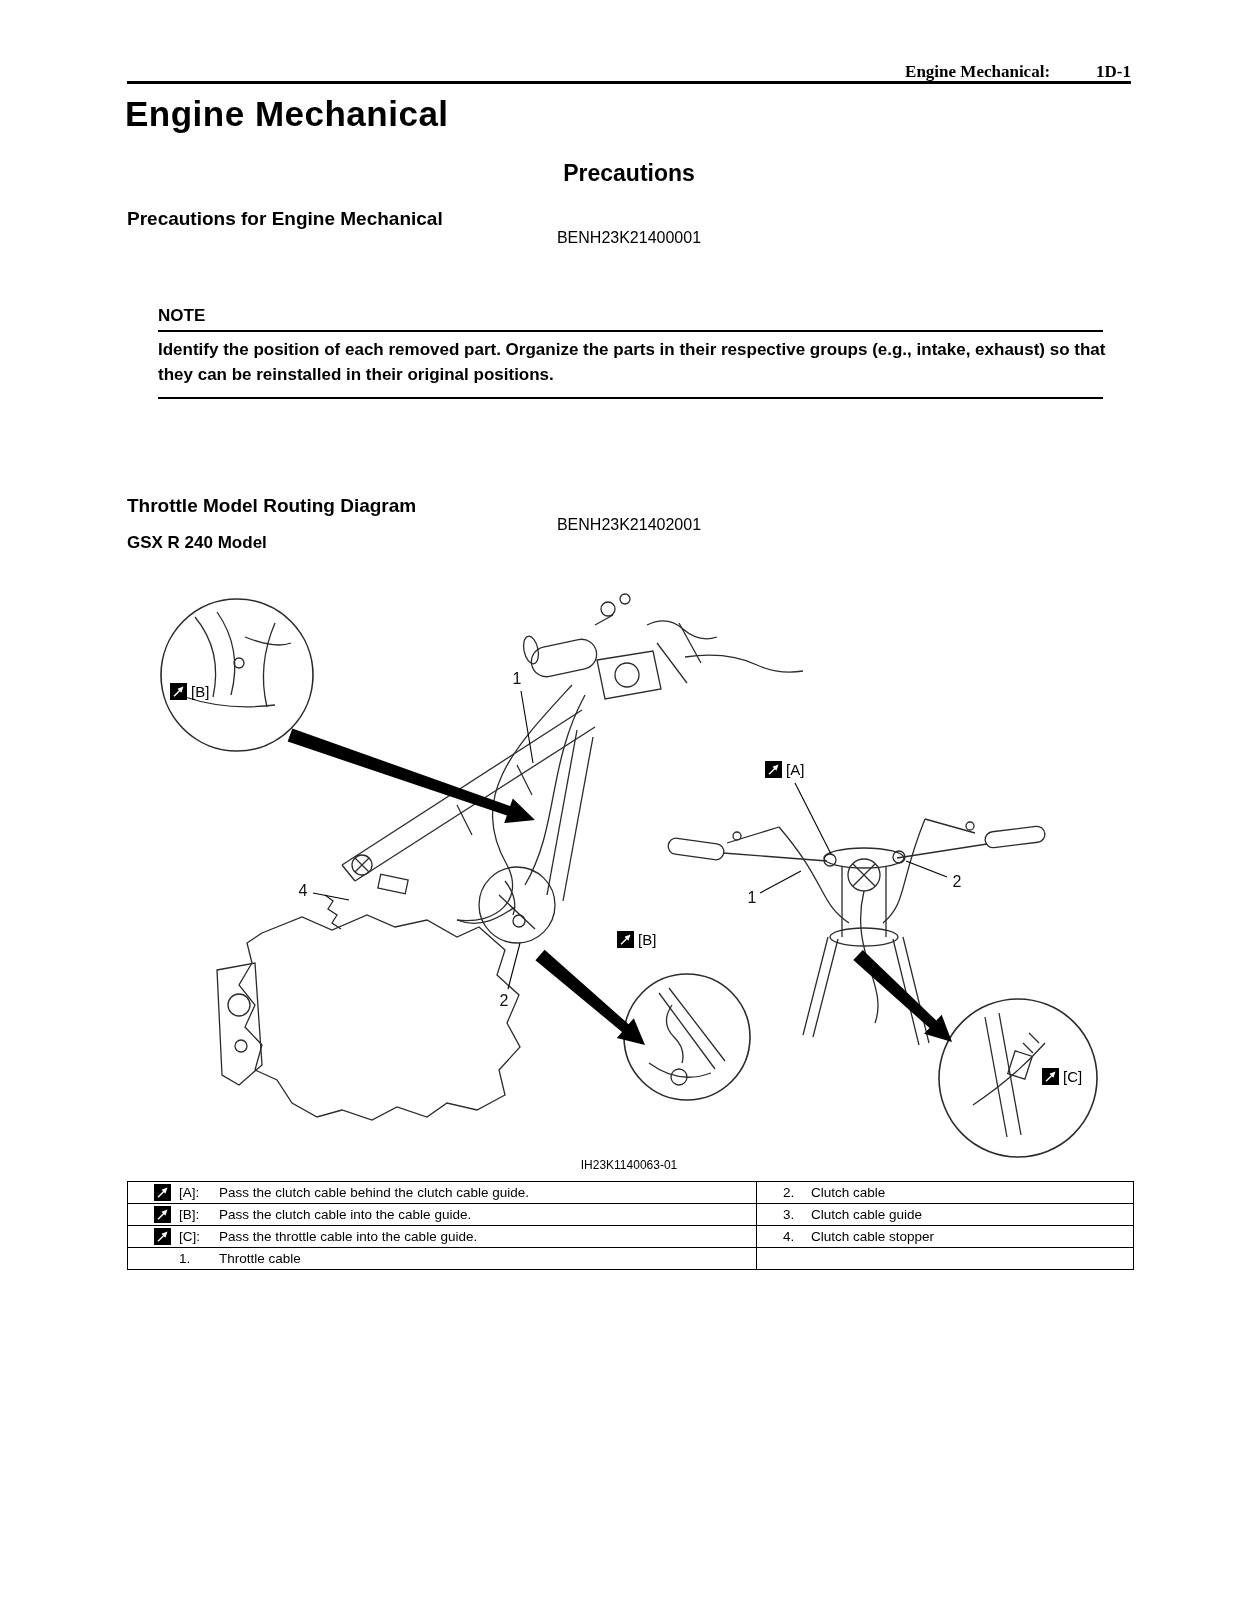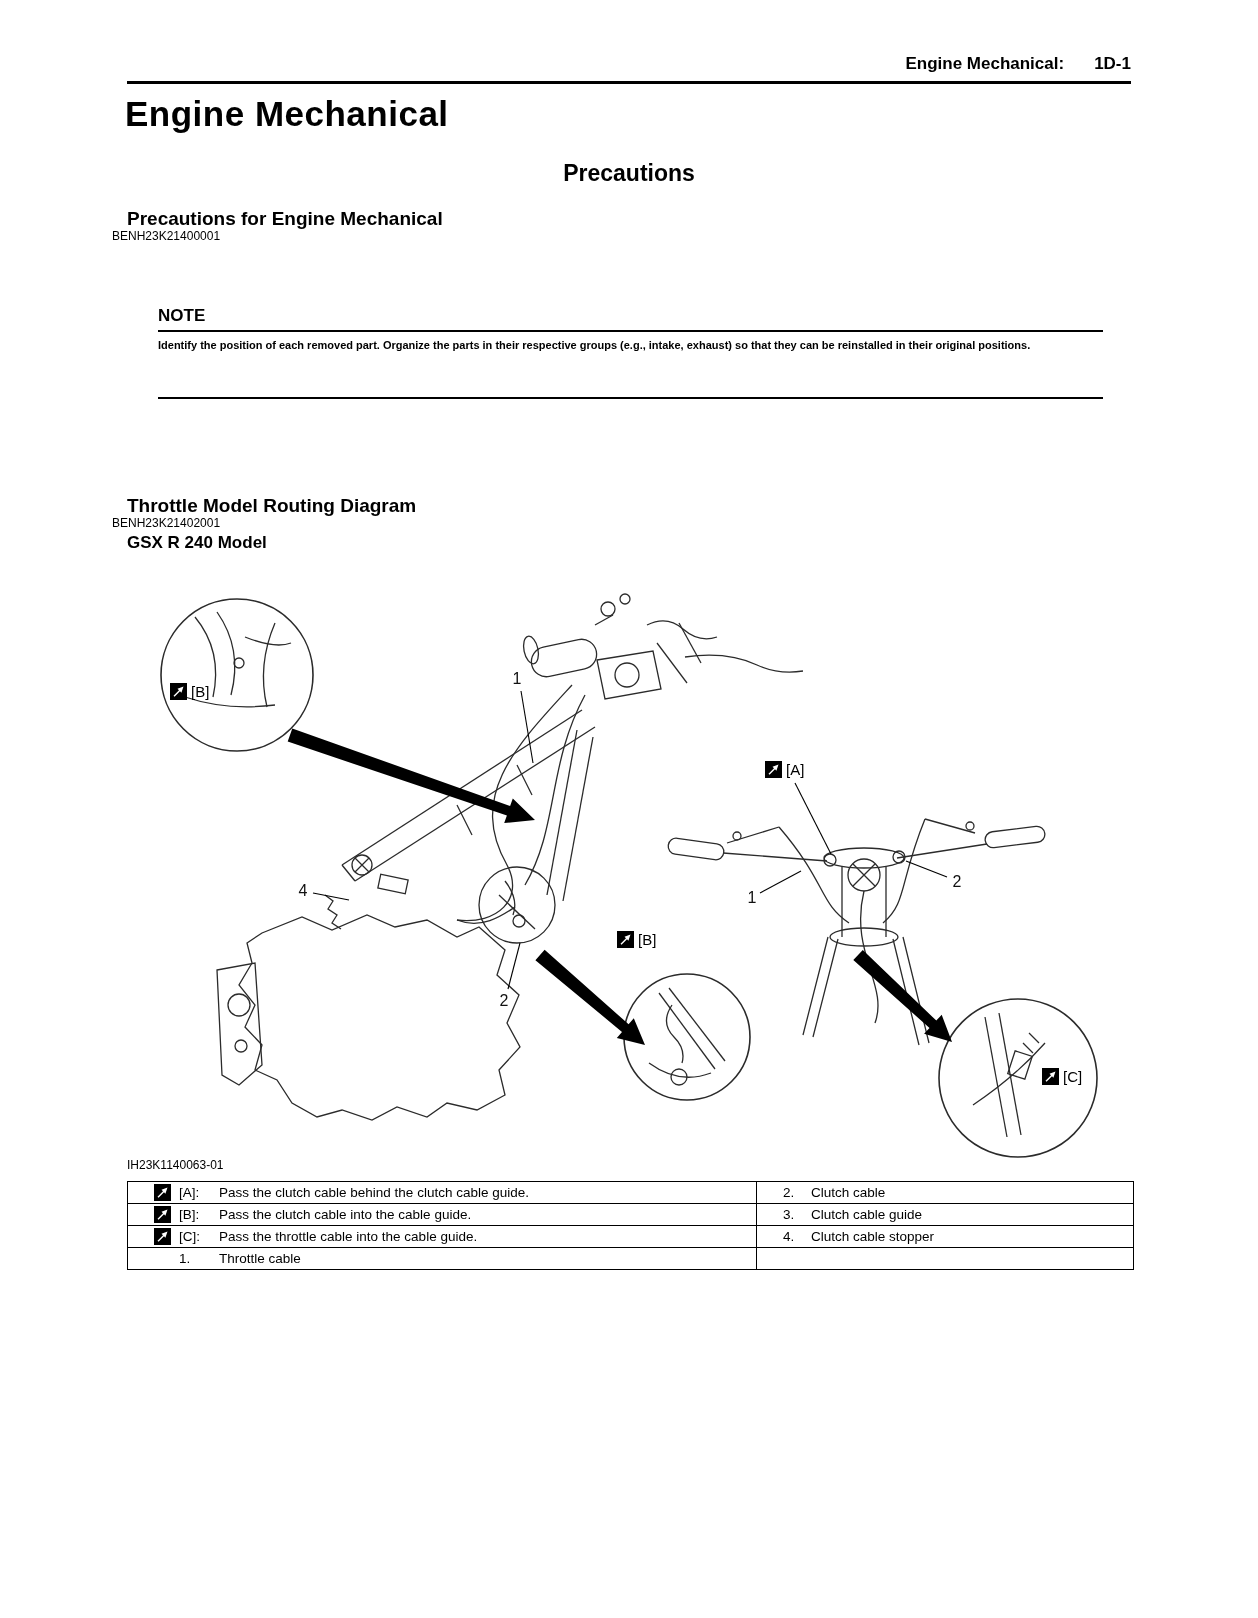--- a/index.html
+++ b/index.html
@@ -2,35 +2,35 @@
 <html><head>
 <meta charset="utf-8">
 <style>
   html,body{margin:0;padding:0;background:#ffffff;}
   #page{
     position:relative;width:1258px;height:1618px;background:#fff;
     font-family:"Liberation Sans","DejaVu Sans",sans-serif;color:#000;overflow:hidden;
   }
   .abs{position:absolute;}
   
-  #hdr{left:127px;top:54px;width:1004px;display:flex;justify-content:flex-end;gap:30px;
-       font-size:17px;font-weight:bold;}
+  #hdr{left:127px;top:62px;width:1004px;display:flex;justify-content:flex-end;gap:46px;
+       font-size:17px;font-weight:bold;font-family:Liberation Serif, serif;}
   #hdr-rule{left:127px;top:81px;width:1004px;height:3px;background:#000;}
   #page-title{left:125px;top:94px;font-size:35px;font-weight:bold;letter-spacing:0.5px;}
   .center-head{left:127px;width:1004px;text-align:center;font-size:23px;font-weight:bold;}
   .sub-head{left:127px;font-size:19px;font-weight:bold;}
-  .ref-code{left:112px;width:1004px;text-align:left;font-size:12px;}
+  .ref-code{left:127px;width:1004px;text-align:center;font-size:16px;}
   .body-text{left:127px;width:1006px;font-size:17px;line-height:1.38;}
   
   #note-label{left:158px;top:306px;font-size:17px;font-weight:bold;}
   .note-rule{left:158px;width:945px;height:2px;background:#000;}
-  #note-text{left:158px;top:338px;width:948px;font-size:11px;font-weight:bold;line-height:1.45;}
+  #note-text{left:158px;top:338px;width:948px;font-size:17px;font-weight:bold;line-height:1.45;}
   #model-line{left:127px;top:533px;font-size:17px;font-weight:bold;}
   #figure-wrap{left:127px;top:565px;width:1004px;height:600px;}
-  #figure-code{left:127px;top:1158px;width:1004px;text-align:left;font-size:12px;}
+  #figure-code{left:127px;top:1158px;width:1004px;text-align:center;font-size:12px;}
   
   #legend{left:127px;top:1181px;width:1004px;border-collapse:collapse;table-layout:fixed;}
   #legend td{border:1px solid #000;height:21px;padding:0;font-size:13.5px;vertical-align:middle;}
   #legend .lcell{width:628px;}
   #legend .rcell{width:376px;}
   .lwrap{display:flex;align-items:center;padding-left:26px;gap:8px;}
   .rwrap{display:flex;align-items:center;padding-left:26px;}
   .cicon{width:17px;height:17px;flex:0 0 17px;display:inline-block;}
   .cicon.spacer{visibility:hidden;}
   .tag{width:32px;flex:0 0 32px;}

